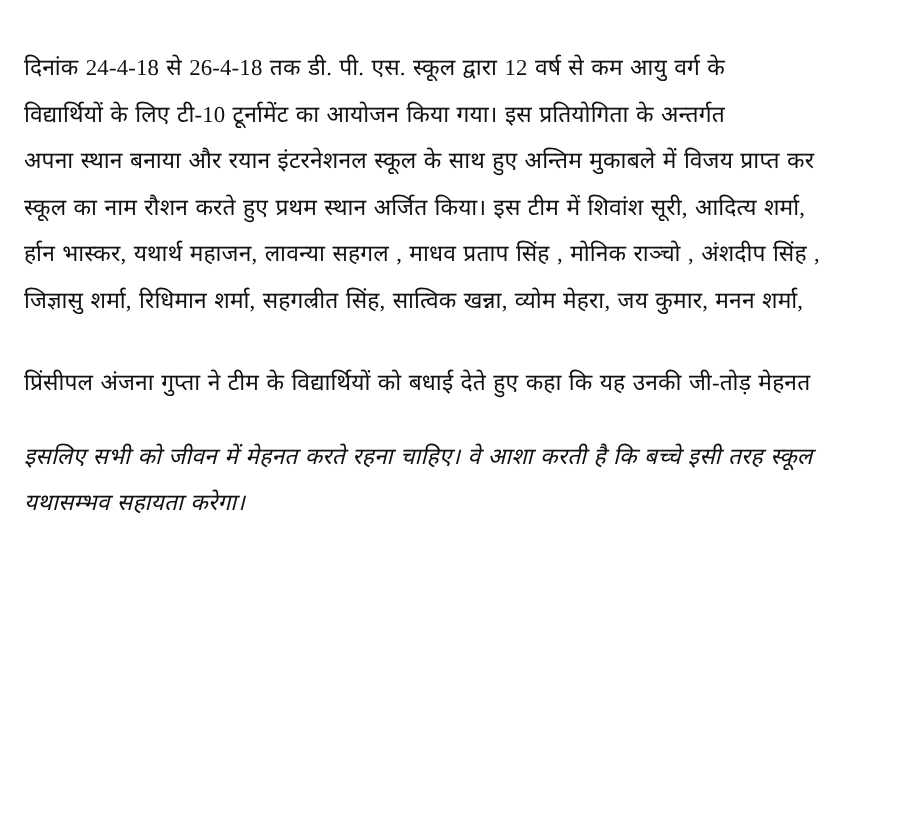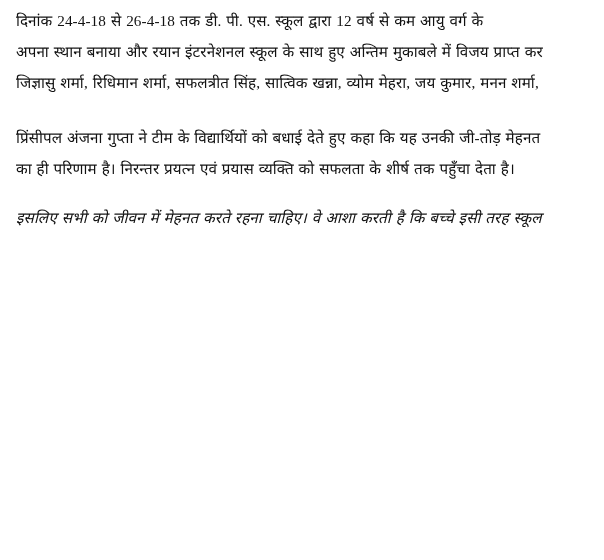--- a/index.html
+++ b/index.html
@@ -11,21 +11,21 @@
     height: 560px;
     background: #ffffff;
     font-family: "Liberation Serif", "DejaVu Serif", serif;
     color: #1a1a1a;
     overflow: hidden;
   }
   .page {
     width: 604px;
     height: 560px;
     box-sizing: border-box;
-    padding: 5px 18px 0 16px;
+    padding: 30px 18px 0 16px;
     background: #ffffff;
   }
   .para {
     margin: 0 0 18px 0;
     font-size: 15.2px;
     line-height: 31px;
     text-align: justify;
     text-justify: inter-word;
     color: #111111;
     letter-spacing: 0.1px;
@@ -43,28 +43,31 @@
     height: 6px;
   }
 </style>
 </head>
 <body>
 
 <div class="page">
 
   <p class="para">
     <span class="line">दिनांक 24-4-18 से 26-4-18 तक डी. पी. एस. स्कूल द्वारा 12 वर्ष से कम आयु वर्ग के</span>
+    <span class="line">विद्यार्थियों के लिए टी-10 टूर्नामेंट का आयोजन किया गया। इस प्रतियोगिता के अन्तर्गत</span>
     <span class="line">अपना स्थान बनाया और रयान इंटरनेशनल स्कूल के साथ हुए अन्तिम मुकाबले में विजय प्राप्त कर</span>
-    <span class="line">जिज्ञासु शर्मा, रिधिमान शर्मा, सफलत्रीत सिंह, सात्विक खन्ना, व्योम मेहरा, जय कुमार, मनन शर्मा,</span>
+    <span class="line">स्कूल का नाम रौशन करते हुए प्रथम स्थान अर्जित किया। इस टीम में  शिवांश सूरी, आदित्य शर्मा,</span>
+    <span class="line">र्हान भास्कर, यथार्थ महाजन,  लावन्या सहगल , माधव प्रताप सिंह , मोनिक राञ्चो , अंशदीप सिंह ,</span>
+    <span class="line">जिज्ञासु शर्मा, रिधिमान शर्मा, सहगल्रीत सिंह, सात्विक खन्ना, व्योम मेहरा, जय कुमार, मनन शर्मा,</span>
   </p>
 
   <div class="spacer"></div>
 
   <p class="para">
     <span class="line">प्रिंसीपल अंजना गुप्ता ने टीम के विद्यार्थियों को बधाई देते हुए कहा कि यह उनकी जी-तोड़ मेहनत</span>
-    <span class="line">का ही परिणाम है। निरन्तर प्रयत्न एवं प्रयास व्यक्ति को सफलता के शीर्ष तक पहुँचा देता है।</span>
   </p>
 
   <p class="para">
     <span class="line">इसलिए सभी को जीवन में मेहनत करते रहना चाहिए। वे आशा करती है कि बच्चे इसी तरह स्कूल</span>
+    <span class="line">यथासम्भव सहायता करेगा।</span>
   </p>
 
 </div>
 
 </body></html>

